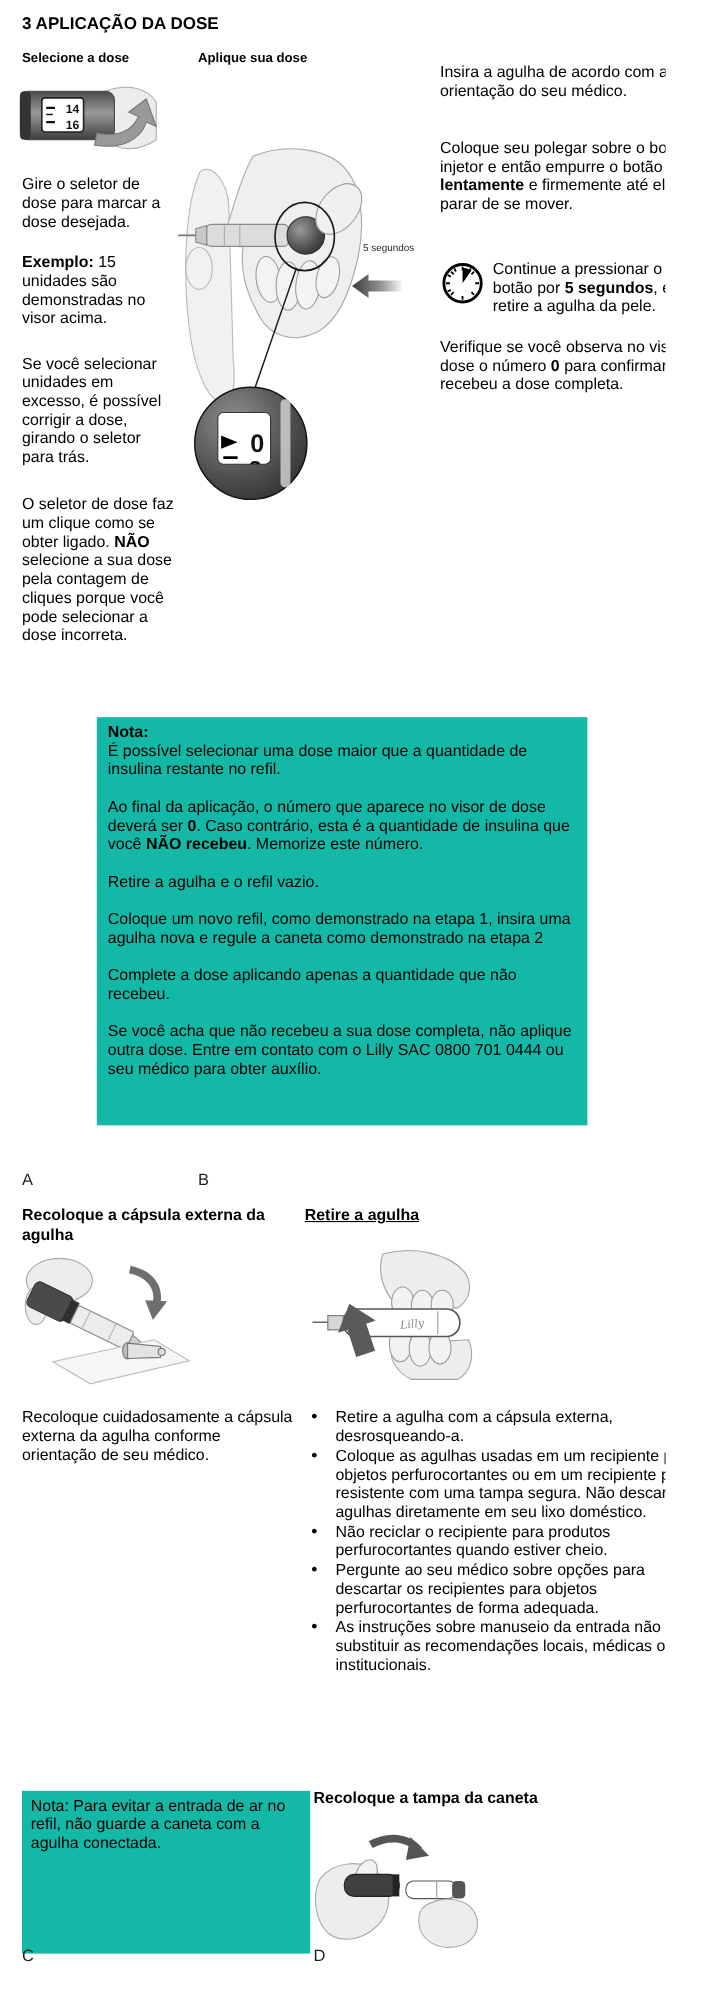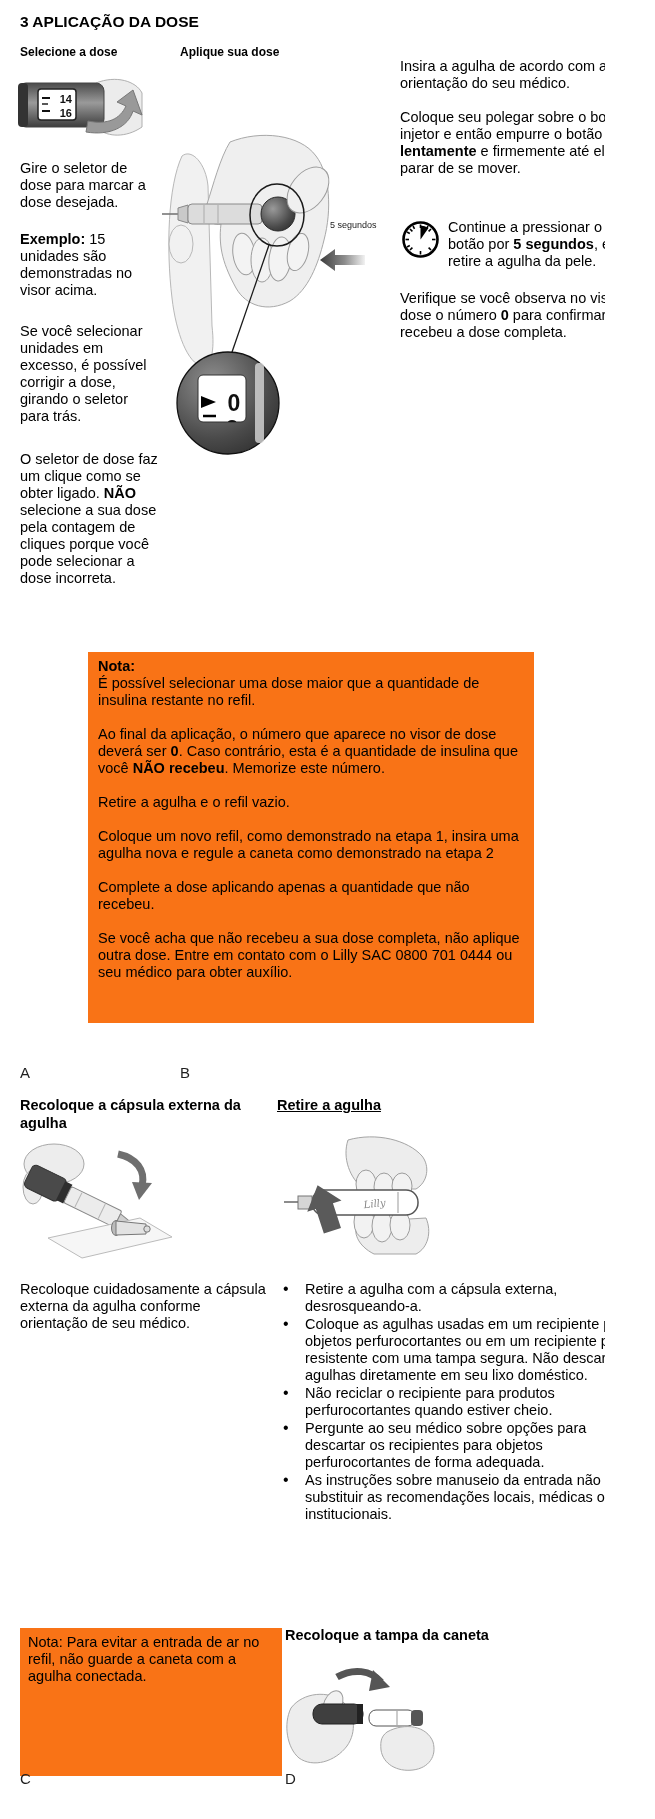--- a/index.html
+++ b/index.html
@@ -4,21 +4,21 @@
 <style>
   html,body{margin:0;padding:0;background:#fff;}
   .page{position:relative;width:605px;height:1819px;background:#fff;overflow:hidden;
         font-family:"Liberation Sans",sans-serif;color:#000;font-size:14.5px;line-height:17px;}
   .abs{position:absolute;}
   h1,h2,h3,p{margin:0;padding:0;font-size:inherit;line-height:inherit;}
   .doc-title{font-size:15.5px;font-weight:bold;}
   .col-heading{font-size:12px;font-weight:bold;}
   .sec-heading{font-size:14.5px;font-weight:bold;line-height:18px;}
   .para{margin-bottom:20px;}
-  .note-box{background:#f97316;}
+  .note-box{background:#14b8a6;}
   .note-box p{margin:0 0 17px 0;}
   .note-box .nb-head{font-weight:bold;margin-bottom:0;}
   .marker{font-size:15px;color:#1f1f1f;}
   .clock-row{display:flex;gap:7px;margin-bottom:20px;}
   .clock-row .clock-txt{width:192px;}
   ul.bullets{margin:0;padding:0;list-style:none;width:372px;}
   ul.bullets li{position:relative;padding-left:27px;margin:0 0 1px 0;}
   ul.bullets li::before{content:"•";position:absolute;left:5px;top:-1px;font-size:16px;}
   .small-label{font-size:9px;line-height:10px;color:#222;}
   svg{display:block;}
@@ -120,21 +120,21 @@
           <stop offset="0" stop-color="#3c3c3c"></stop>
             <stop offset="0.55" stop-color="#8d8d8d"></stop>
             <stop offset="1" stop-color="#f2f2f2"></stop>
         </linearGradient>
       </defs>
       <polygon points="2,14 17,3 17,9 47,9 47,19 17,19 17,25" fill="url(#gArr)"></polygon>
     </svg>
   </div>
 
   <div class="abs" style="left:400px;top:58px;width:250px;">
-    <p style="margin-bottom:17px;"><span>Insira a agulha de acordo com a orientação do seu médico.</span></p>
+    <p style="margin-bottom:35px;"><span>Insira a agulha de acordo com a orientação do seu médico.</span></p>
     <p style="margin-bottom:42px;"><span>Coloque seu polegar sobre o botão injetor e então empurre o botão </span><b>lentamente</b><span> e firmemente até ele parar de se mover.</span></p>
     <div class="clock-row">
       <svg width="41" height="41" viewBox="0 0 41 41">
         <circle cx="20.5" cy="20.5" r="17" fill="#fff" stroke="#000" stroke-width="2.6"></circle>
         <g stroke="#000" stroke-width="1.6">
           <line x1="20.5" y1="5.5" x2="20.5" y2="9"></line>
             <line x1="20.5" y1="32" x2="20.5" y2="35.5"></line>
           <line x1="5.5" y1="20.5" x2="9" y2="20.5"></line>
             <line x1="32" y1="20.5" x2="35.5" y2="20.5"></line>
           <line x1="10" y1="10" x2="12.4" y2="12.4"></line>

